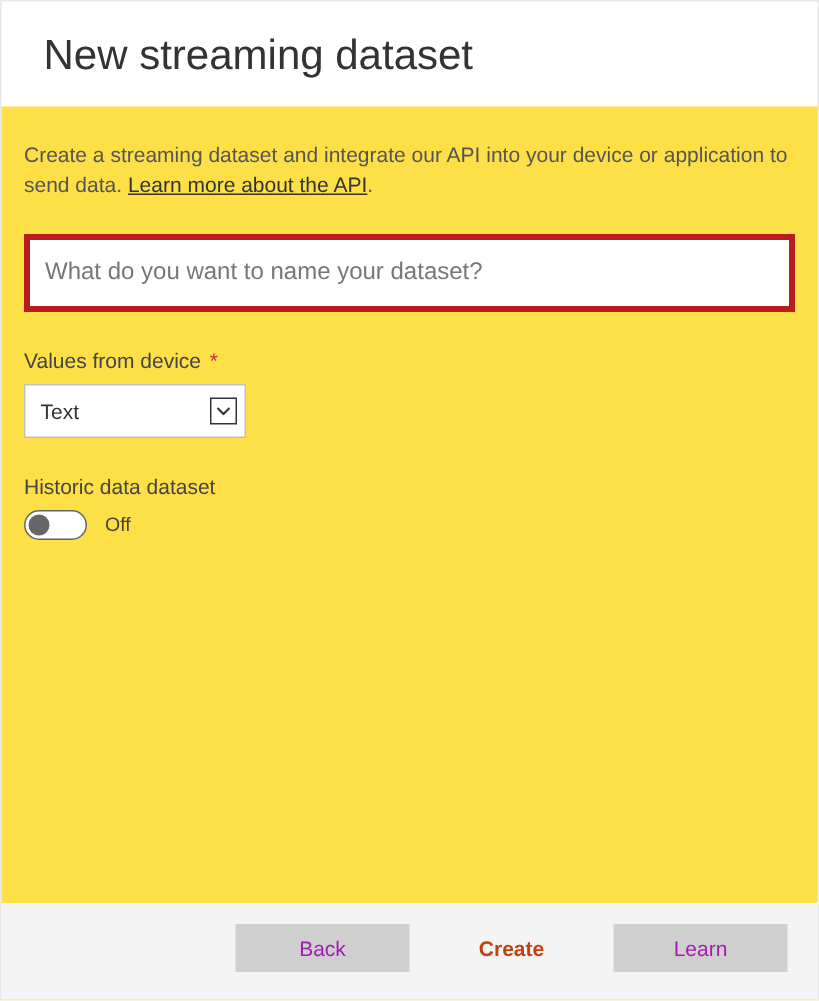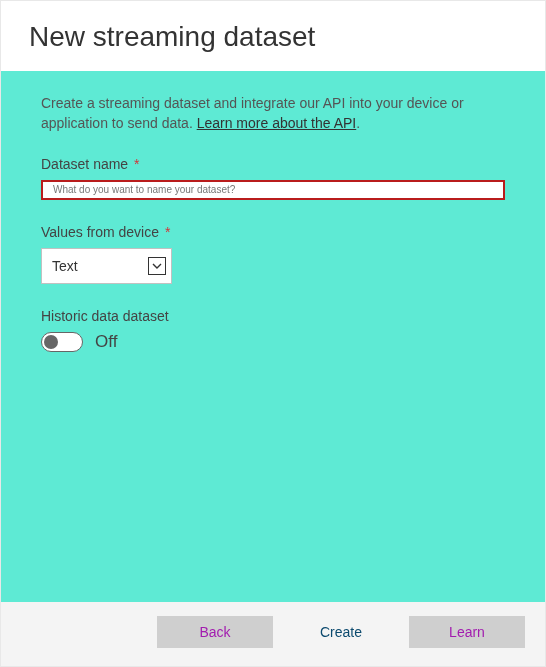--- a/index.html
+++ b/index.html
@@ -1,34 +1,34 @@
 <!DOCTYPE html>
 <html><head>
 <meta charset="utf-8">
 <style>
   * { box-sizing: border-box; margin: 0; padding: 0; }
   html, body { width: 546px; height: 667px; font-family: "Segoe UI", Arial, sans-serif; background: #fff; }
   .container { display: flex; flex-direction: column; width: 100%; height: 100%; border: 1px solid #e8e8e8; }
   .header { padding: 20px 28px 18px 28px; }
   .header h1 { font-size: 28px; font-weight: 300; color: #333; }
-  .body { flex: 1; background: #5eead4; padding: 22px 40px; color: #555; font-size: 14px; }
+  .body { flex: 1; background: #fde047; padding: 22px 15px; color: #555; font-size: 14px; }
   .intro { line-height: 1.45; margin-bottom: 22px; }
   .intro a { color: #333; text-decoration: underline; }
   .field-label { font-size: 14px; color: #444; margin-bottom: 8px; display: block; }
   .req { color: #d13438; margin-left: 2px; }
   .text-input {
-    width: 100%; height: 20px; padding: 0 10px;
-    border: 2px solid #b91c1c; background: #fff;
-    font-size: 10px; color: #333; outline: none;
+    width: 100%; height: 52px; padding: 0 10px;
+    border: 4px solid #b91c1c; background: #fff;
+    font-size: 16px; color: #333; outline: none;
     font-family: inherit;
   }
   .text-input::placeholder { color: #777; }
   .row { display: flex; gap: 14px; }
   .col-grow { flex: 1; }
-  .col-fixed { width: 131px; }
+  .col-fixed { width: 148px; }
   .select-wrap { position: relative; }
   .select {
     width: 100%; height: 36px; padding: 0 10px;
     border: 1px solid #c1c1c1; background: #fff;
     font-size: 14px; color: #333;
     -webkit-appearance: none; -moz-appearance: none; appearance: none;
     font-family: inherit;
   }
   .select-caret {
     position: absolute; right: 6px; top: 50%; transform: translateY(-50%);
@@ -39,50 +39,46 @@
   .section-gap { margin-top: 24px; }
   .toggle-row { display: flex; align-items: center; gap: 12px; margin-top: 8px; }
   .toggle {
     width: 42px; height: 20px; border: 1px solid #666; border-radius: 10px;
     background: #fff; position: relative; cursor: pointer;
   }
   .toggle .knob {
     position: absolute; left: 2px; top: 2px; width: 14px; height: 14px;
     border-radius: 50%; background: #666;
   }
-  .toggle-label { font-size: 17px; color: #444; }
+  .toggle-label { font-size: 13px; color: #444; }
   .footer {
     background: #f4f4f4; padding: 14px 20px 18px;
     display: flex; gap: 10px; justify-content: flex-end;
   }
   .btn {
     width: 116px; height: 32px; border: none;
     font-size: 14px; font-family: inherit; cursor: pointer;
     color: #a21caf;
   }
   .btn-primary { background: #cfcfcf; }
-  .btn-ghost { background: transparent; color: #0c4a6e; }
+  .btn-ghost { background: transparent; color: #c2410c; font-weight: bold; }
 </style>
 </head>
 <body>
 
 <div class="container">
   <div class="header">
     <h1>New streaming dataset</h1>
   </div>
 
   <div class="body">
     <p class="intro">
       <span>Create a streaming dataset and integrate our API into your device or application to send data. </span><a href="#">Learn more about the API</a><span>.</span>
     </p>
 
-    <label class="field-label">
-      <span>Dataset name</span>
-      <span class="req">*</span>
-    </label>
     <input type="text" class="text-input" placeholder="What do you want to name your dataset?" style="">
 
     <div class="section-gap"></div>
 
     <label class="field-label">
       <span>Values from device</span>
       <span class="req">*</span>
     </label>
     <div class="row">
       <div class="col-fixed">

